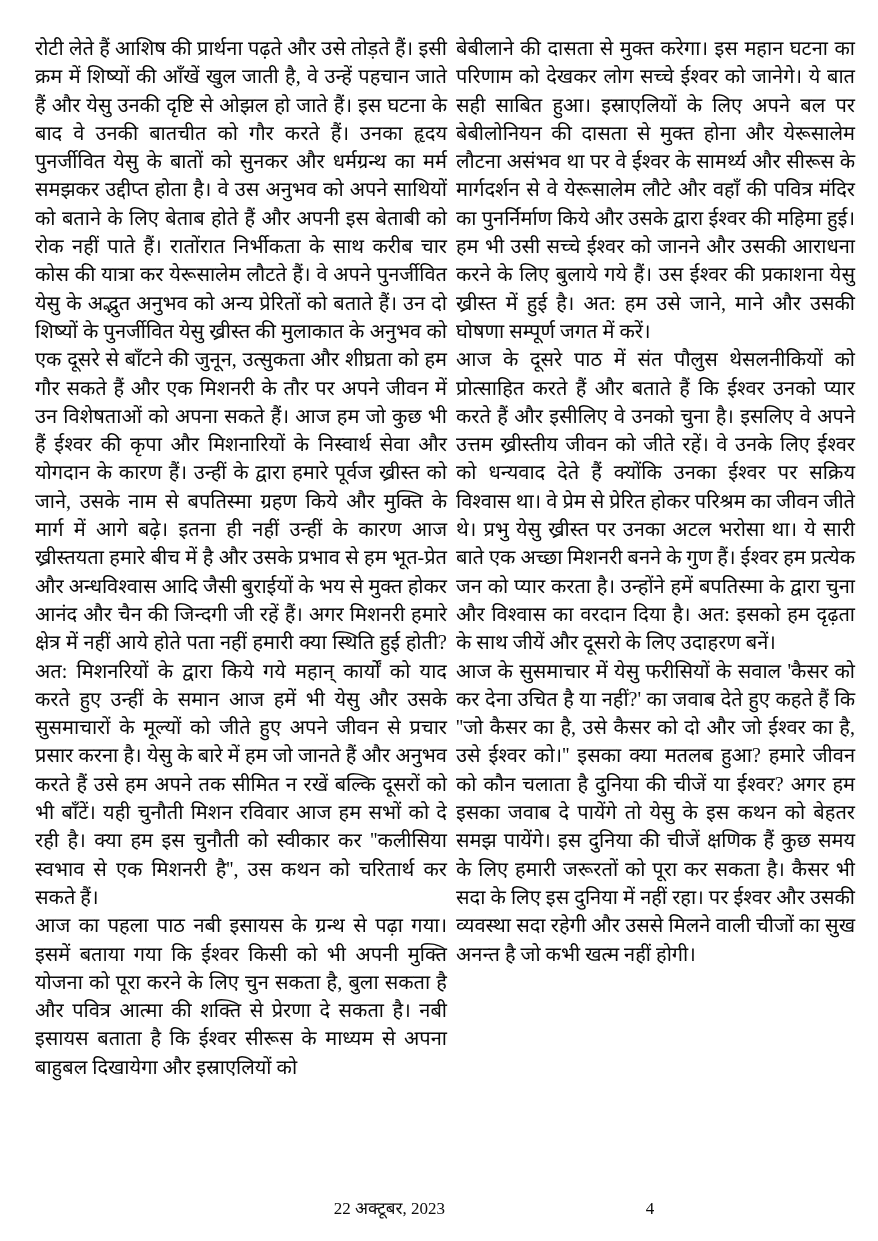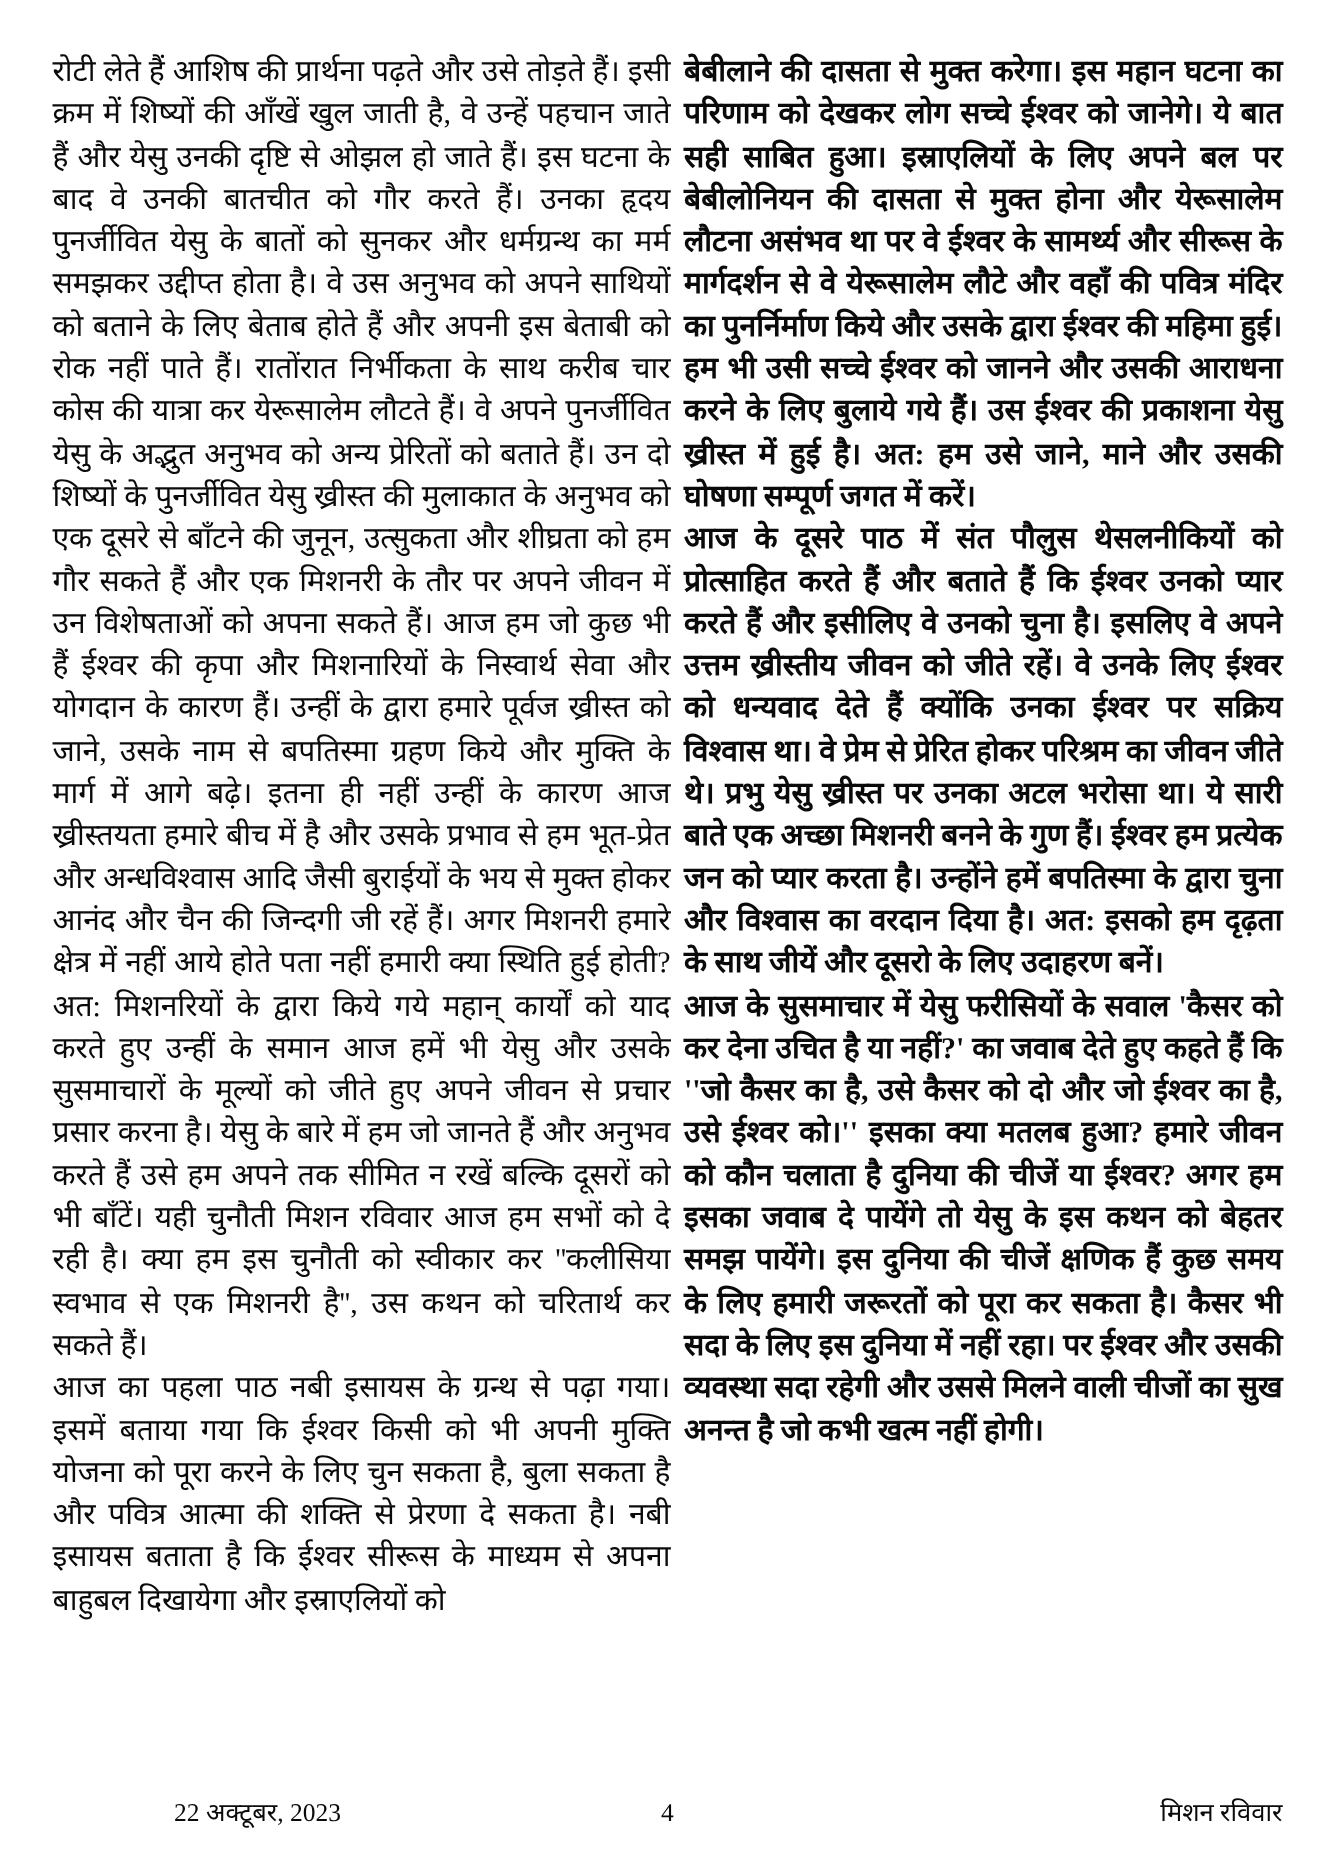--- a/index.html
+++ b/index.html
@@ -24,36 +24,36 @@
   .columns {
     display: flex;
     gap: 9px;
   }
   .col {
     font-size: 20px;
     line-height: 28.3px;
     text-align: justify;
   }
   .col-left  { width: 412px; }
-  .col-right { width: 399px; font-weight: bold; }
+  .col-right { width: 399px; }
   .col p {
     margin: 0;
     padding: 0;
   }
   .footer {
     position: absolute;
     left: 35px;
     top: 1196px;
     width: 820px;
     display: flex;
     align-items: baseline;
     font-size: 17px;
     line-height: 26px;
   }
-  .footer .f-date  { flex: 1; text-align: center; }
+  .footer .f-date  { flex: 1; text-align: right; }
   .footer .f-page  { flex: 1; text-align: center; }
   .footer .f-title { flex: 1; text-align: right; }
 </style>
 </head>
 <body>
 
 <div class="page">
   <div class="columns">
     <div class="col col-left">
       <p>रोटी लेते हैं आशिष की प्रार्थना पढ़ते और उसे तोड़ते हैं। इसी क्रम में शिष्यों की आँखें खुल जाती है, वे उन्हें पहचान जाते हैं और येसु उनकी दृष्टि से ओझल हो जाते हैं। इस घटना के बाद वे उनकी बातचीत को गौर करते हैं। उनका हृदय पुनर्जीवित येसु के बातों को सुनकर और धर्मग्रन्थ का मर्म समझकर उद्दीप्त होता है। वे उस अनुभव को अपने साथियों को बताने के लिए बेताब होते हैं और अपनी इस बेताबी को रोक नहीं पाते हैं। रातोंरात निर्भीकता के साथ करीब चार कोस की यात्रा कर येरूसालेम लौटते हैं। वे अपने पुनर्जीवित येसु के अद्भुत अनुभव को अन्य प्रेरितों को बताते हैं। उन दो शिष्यों के पुनर्जीवित येसु ख्रीस्त की मुलाकात के अनुभव को एक दूसरे से बाँटने की जुनून, उत्सुकता और शीघ्रता को हम गौर सकते हैं और एक मिशनरी के तौर पर अपने जीवन में उन विशेषताओं को अपना सकते हैं। आज हम जो कुछ भी हैं ईश्वर की कृपा और मिशनारियों के निस्वार्थ सेवा और योगदान के कारण हैं। उन्हीं के द्वारा हमारे पूर्वज ख्रीस्त को जाने, उसके नाम से बपतिस्मा ग्रहण किये और मुक्ति के मार्ग में आगे बढ़े। इतना ही नहीं उन्हीं के कारण आज ख्रीस्तयता हमारे बीच में है और उसके प्रभाव से हम भूत-प्रेत और अन्धविश्वास आदि जैसी बुराईयों के भय से मुक्त होकर आनंद और चैन की जिन्दगी जी रहें हैं। अगर मिशनरी हमारे क्षेत्र में नहीं आये होते पता नहीं हमारी क्या स्थिति हुई होती? अत: मिशनरियों के द्वारा किये गये महान् कार्यों को याद करते हुए उन्हीं के समान आज हमें भी येसु और उसके सुसमाचारों के मूल्यों को जीते हुए अपने जीवन से प्रचार प्रसार करना है। येसु के बारे में हम जो जानते हैं और अनुभव करते हैं उसे हम अपने तक सीमित न रखें बल्कि दूसरों को भी बाँटें। यही चुनौती मिशन रविवार आज हम सभों को दे रही है। क्या हम इस चुनौती को स्वीकार कर ''कलीसिया स्वभाव से एक मिशनरी है'', उस कथन को चरितार्थ कर सकते हैं।</p>
@@ -63,14 +63,13 @@
       <p>बेबीलाने की दासता से मुक्त करेगा। इस महान घटना का परिणाम को देखकर लोग सच्चे ईश्वर को जानेगे। ये बात सही साबित हुआ। इस्राएलियों के लिए अपने बल पर बेबीलोनियन की दासता से मुक्त होना और येरूसालेम लौटना असंभव था पर वे ईश्वर के सामर्थ्य और सीरूस के मार्गदर्शन से वे येरूसालेम लौटे और वहाँ की पवित्र मंदिर का पुनर्निर्माण किये और उसके द्वारा ईश्वर की महिमा हुई। हम भी उसी सच्चे ईश्वर को जानने और उसकी आराधना करने के लिए बुलाये गये हैं। उस ईश्वर की प्रकाशना येसु ख्रीस्त में हुई है। अत: हम उसे जाने, माने और उसकी घोषणा सम्पूर्ण जगत में करें।</p>
       <p>आज के दूसरे पाठ में संत पौलुस थेसलनीकियों को प्रोत्साहित करते हैं और बताते हैं कि ईश्वर उनको प्यार करते हैं और इसीलिए वे उनको चुना है। इसलिए वे अपने उत्तम ख्रीस्तीय जीवन को जीते रहें। वे उनके लिए ईश्वर को धन्यवाद देते हैं क्योंकि उनका ईश्वर पर सक्रिय विश्वास था। वे प्रेम से प्रेरित होकर परिश्रम का जीवन जीते थे। प्रभु येसु ख्रीस्त पर उनका अटल भरोसा था। ये सारी बाते एक अच्छा मिशनरी बनने के गुण हैं। ईश्वर हम प्रत्येक जन को प्यार करता है। उन्होंने हमें बपतिस्मा के द्वारा चुना और विश्वास का वरदान दिया है। अत: इसको हम दृढ़ता के साथ जीयें और दूसरो के लिए उदाहरण बनें।</p>
       <p>आज के सुसमाचार में येसु फरीसियों के सवाल 'कैसर को कर देना उचित है या नहीं?' का जवाब देते हुए कहते हैं कि ''जो कैसर का है, उसे कैसर को दो और जो ईश्वर का है, उसे ईश्वर को।'' इसका क्या मतलब हुआ? हमारे जीवन को कौन चलाता है दुनिया की चीजें या ईश्वर? अगर हम इसका जवाब दे पायेंगे तो येसु के इस कथन को बेहतर समझ पायेंगे। इस दुनिया की चीजें क्षणिक हैं कुछ समय के लिए हमारी जरूरतों को पूरा कर सकता है। कैसर भी सदा के लिए इस दुनिया में नहीं रहा। पर ईश्वर और उसकी व्यवस्था सदा रहेगी और उससे मिलने वाली चीजों का सुख अनन्त है जो कभी खत्म नहीं होगी।</p>
     </div>
   </div>
 </div>
 
 <div class="footer">
   <span class="f-date">22 अक्टूबर, 2023</span>
   <span class="f-page">4</span>
-  <span class="f-title">मिशन रविवार</span>
 </div>
 
 </body></html>

